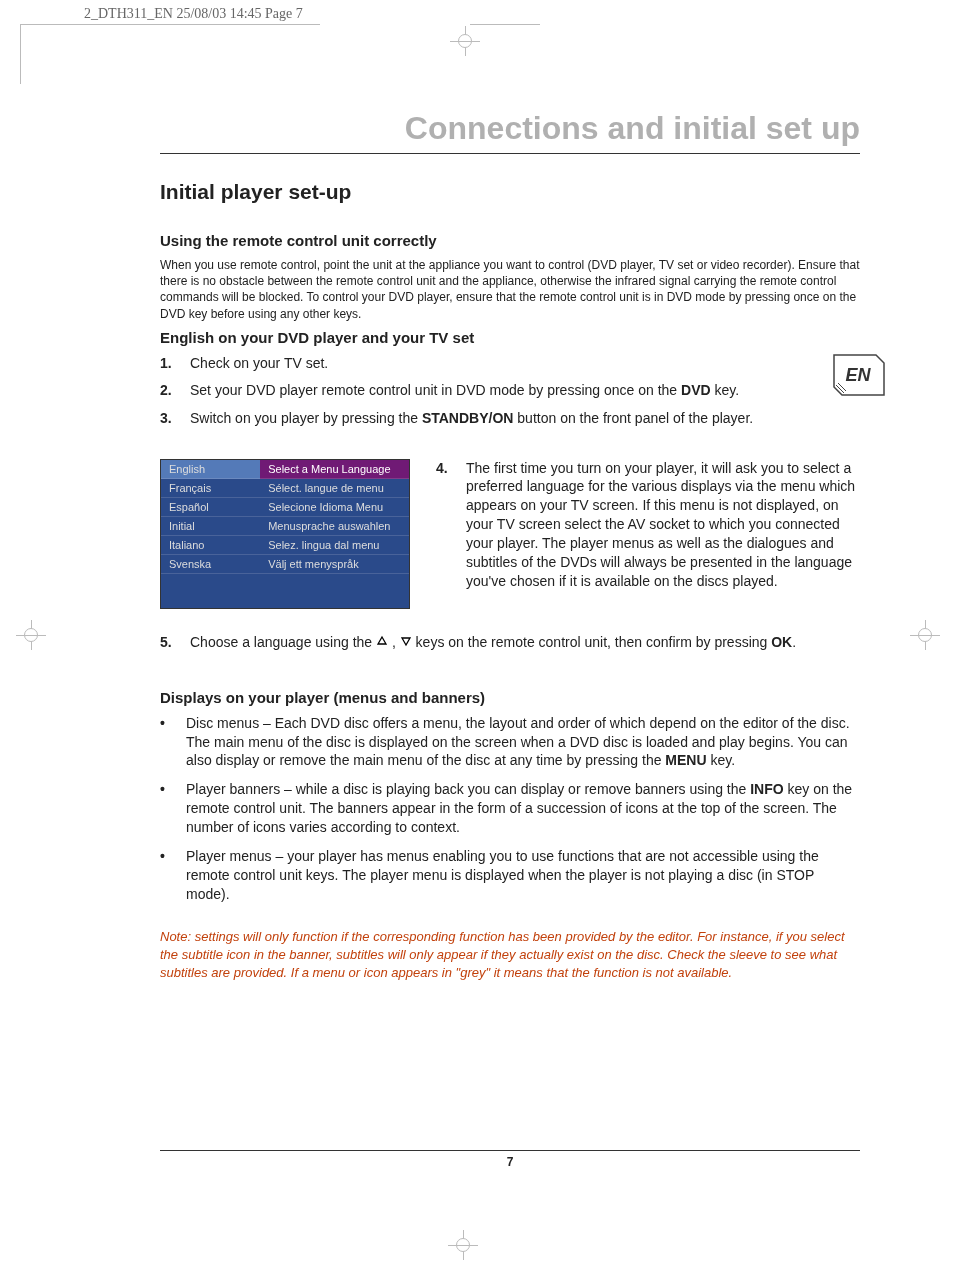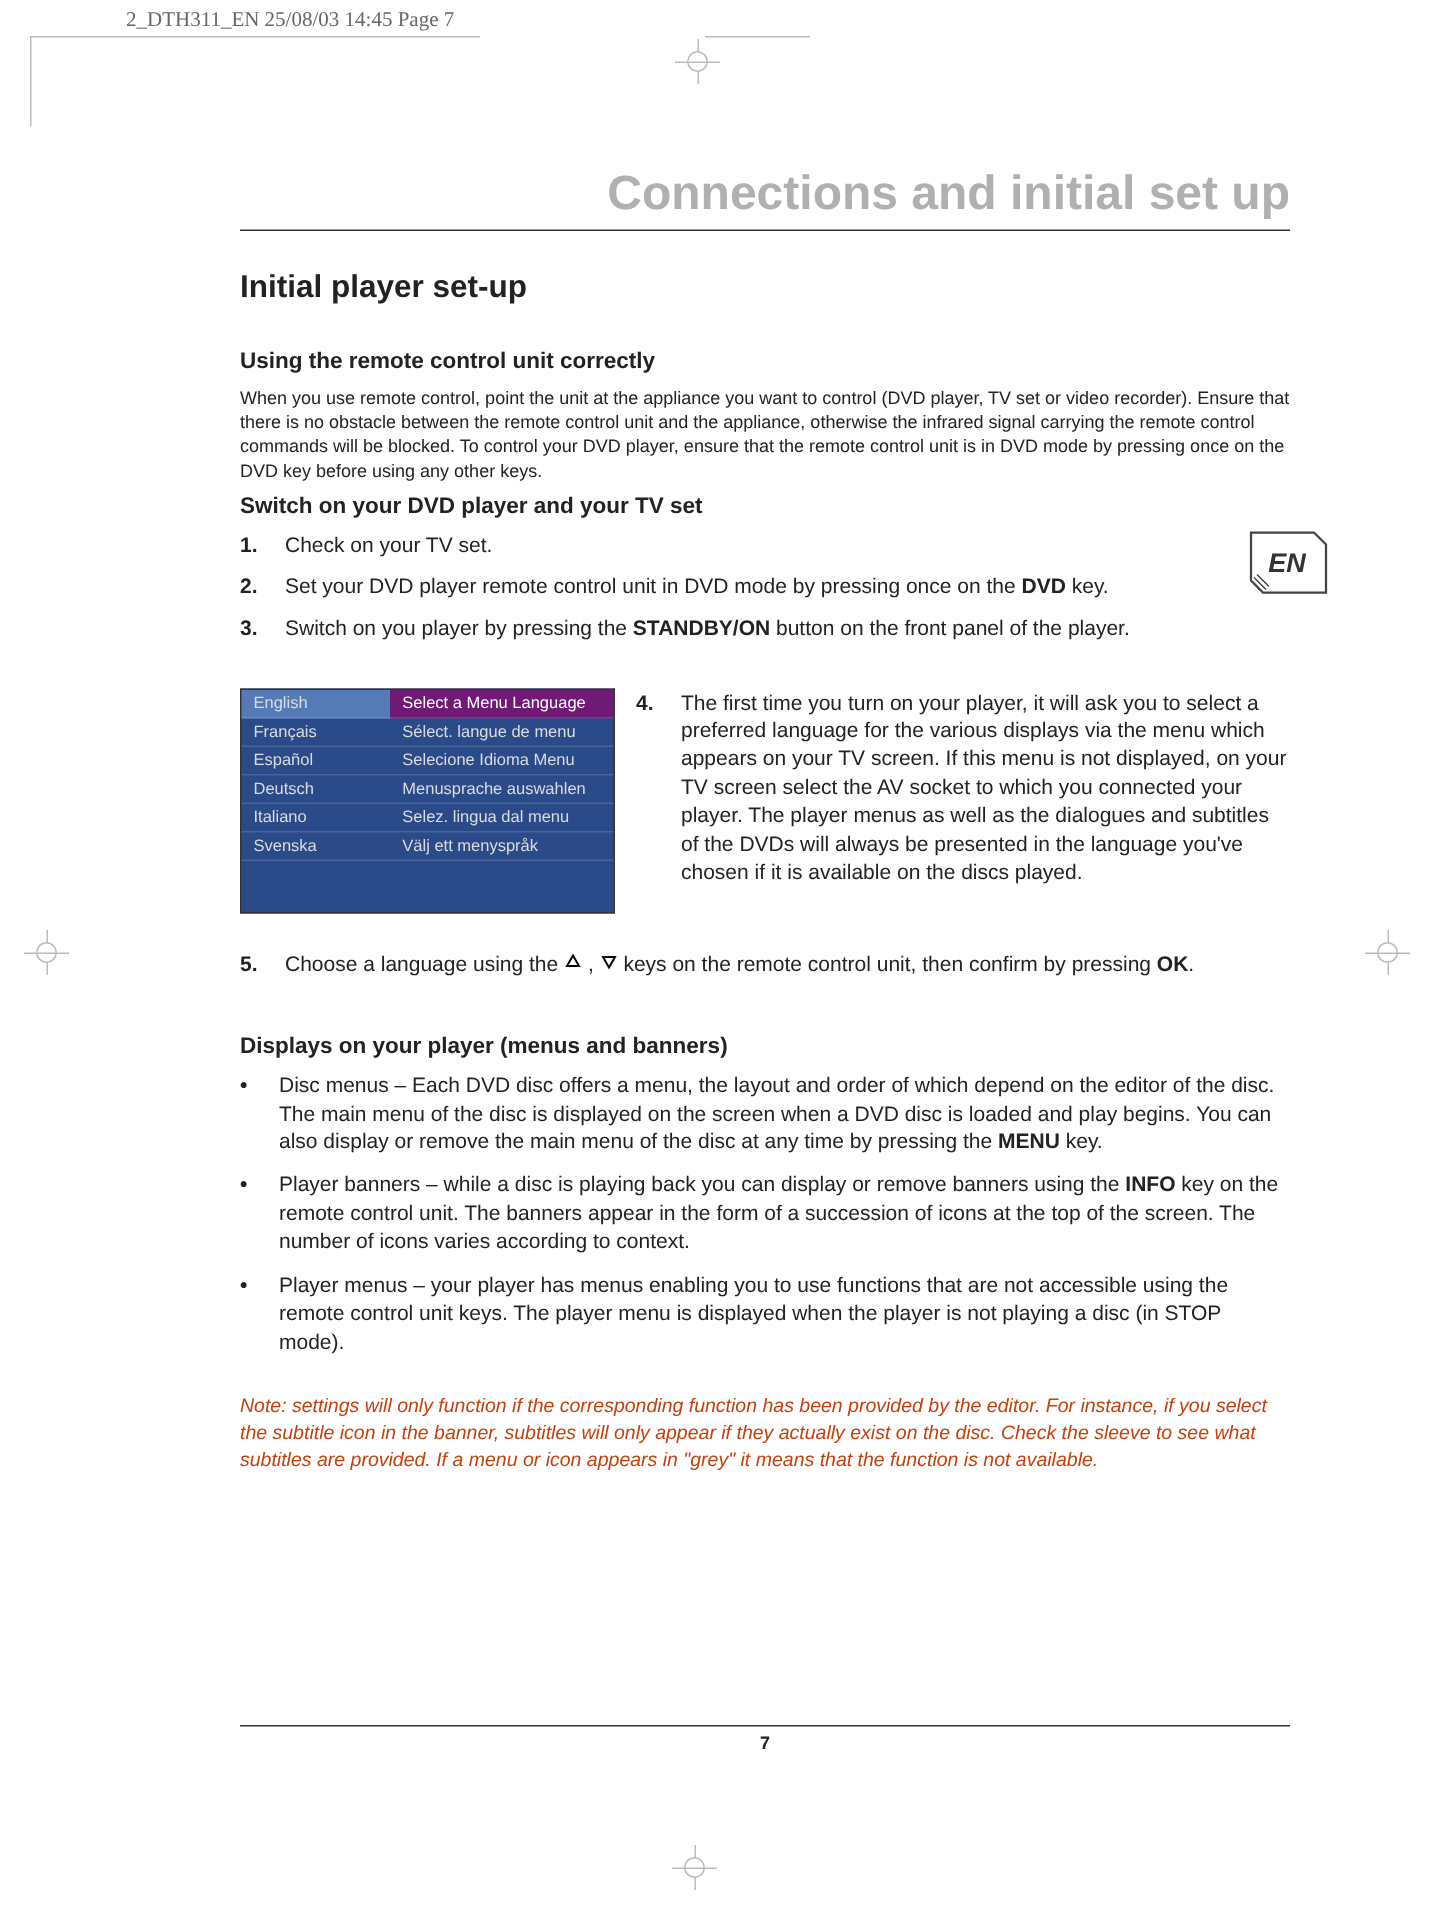--- a/index.html
+++ b/index.html
@@ -103,21 +103,21 @@
   ol.steps > li {
     display: flex;
     gap: 12px;
     font-size: 14px;
     line-height: 1.4;
     margin-bottom: 8px;
   }
   ol.steps > li .num { font-weight: bold; min-width: 18px; }
   .step-row {
     display: flex;
-    gap: 14px;
+    gap: 26px;
     margin: 30px 0 24px 0;
     align-items: flex-start;
   }
   .lang-shot {
     width: 250px;
     background: #2a4a8a;
     border: 1px solid #333;
     font-size: 11px;
     color: #ddd;
   }
@@ -218,21 +218,21 @@
       <path d="M2 2 L44 2 L52 10 L52 42 L10 42 L2 34 Z" fill="#fff" stroke="#444" stroke-width="1.5"></path>
       <path d="M4 32 L12 40" stroke="#444" stroke-width="1"></path>
       <path d="M6 30 L14 38" stroke="#444" stroke-width="1"></path>
       <text x="26" y="28" font-family="Arial" font-size="18" font-weight="bold" font-style="italic" fill="#333" text-anchor="middle">EN</text>
     </svg>
   </div>
 
   <h3 class="sub">Using the remote control unit correctly</h3>
   <p class="body">When you use remote control, point the unit at the appliance you want to control (DVD player, TV set or video recorder). Ensure that there is no obstacle between the remote control unit and the appliance, otherwise the infrared signal carrying the remote control commands will be blocked. To control your DVD player, ensure that the remote control unit is in DVD mode by pressing once on the DVD key before using any other keys.</p>
 
-  <h3 class="sub">Switch on your DVD player and your TV set</h3>
+  <h3 class="sub">English on your DVD player and your TV set</h3>
 
   <ol class="steps">
     <li>
       <span class="num">1.</span>
       <span>Check on your TV set.</span>
     </li>
     <li>
       <span class="num">2.</span>
       <span><span>Set your DVD player remote control unit in DVD mode by pressing once on the </span><b>DVD</b><span> key.</span></span>
     </li>
@@ -250,21 +250,21 @@
         </div>
         <div class="row">
           <div class="lcell">Français</div>
           <div class="rcell">Sélect. langue de menu</div>
         </div>
         <div class="row">
           <div class="lcell">Español</div>
           <div class="rcell">Selecione Idioma Menu</div>
         </div>
         <div class="row">
-          <div class="lcell">Deutsch</div>
+          <div class="lcell">Initial</div>
           <div class="rcell">Menusprache auswahlen</div>
         </div>
         <div class="row">
           <div class="lcell">Italiano</div>
           <div class="rcell">Selez. lingua dal menu</div>
         </div>
         <div class="row">
           <div class="lcell">Svenska</div>
           <div class="rcell">Välj ett menyspråk</div>
         </div>

